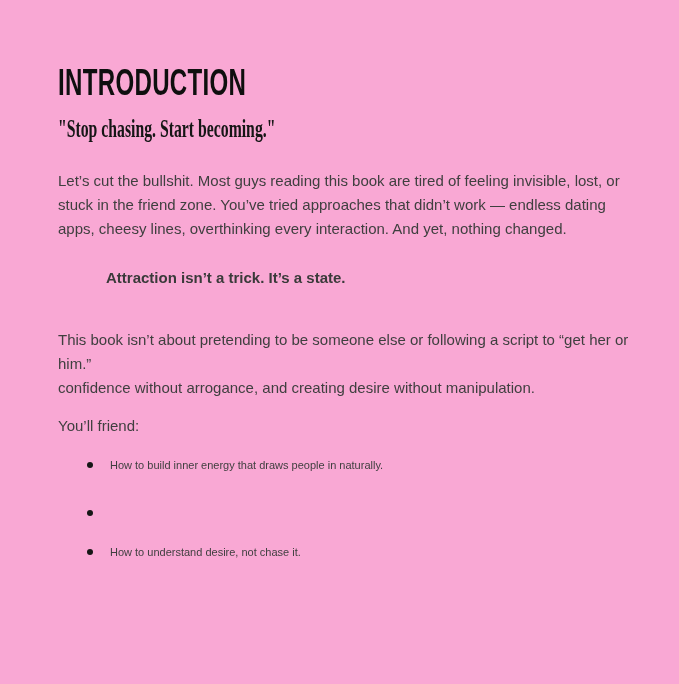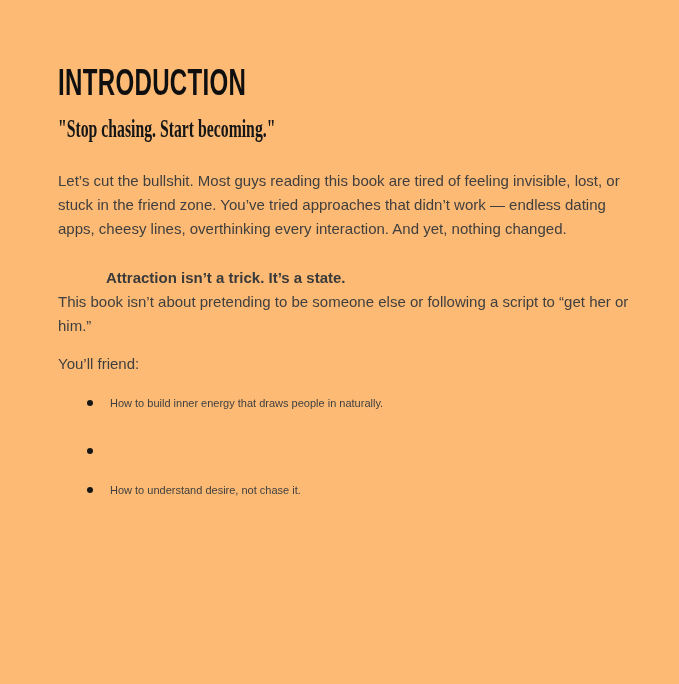--- a/index.html
+++ b/index.html
@@ -12,21 +12,21 @@
     height: 684px;
     overflow: hidden;
     font-family: "Liberation Sans", sans-serif;
     color: #3f3f3f;
   }
   .page {
     box-sizing: border-box;
     width: 679px;
     height: 684px;
     padding: 64px 0 0 58px;
-    background: #fdba74;
+    background: #f9a8d4;
   }
   .chapter-title {
     margin: 0;
     font-family: "Liberation Sans", sans-serif;
     font-size: 37px;
     font-weight: 800;
     line-height: 37px;
     letter-spacing: 0.5px;
     color: #0f0f0f;
     transform: scaleX(0.65);
@@ -48,21 +48,21 @@
     margin: 0;
     font-size: 15px;
     line-height: 24px;
   }
   .para .line {
     white-space: pre;
   }
   .p1 { margin-top: 24px; }
   .p2 { margin-top: 24px; line-height: 25px; }
   .p2 .bold-line { font-weight: 700; color: #3a3a3a; margin-left: 48px; }
-  .p3 { }
+  .p3 { margin-top: 38px; }
   .learn-intro { margin-top: 14px; }
   ul.learn-list {
     list-style: none;
     margin: 15px 0 0 0;
     padding: 0;
   }
   ul.learn-list li {
     display: flex;
     align-items: flex-start;
     padding-left: 29px;
@@ -96,20 +96,21 @@
     <div class="line">apps, cheesy lines, overthinking every interaction. And yet, nothing changed.</div>
   </div>
 
   <div class="para p2">
     <div class="line bold-line">Attraction isn’t a trick. It’s a state.</div>
   </div>
 
   <div class="para p3">
     <div class="line">This book isn’t about pretending to be someone else or following a script to “get her or</div>
     <div class="line">him.”</div>
+    <div class="line">confidence without arrogance, and creating desire without manipulation.</div>
   </div>
 
   <div class="para learn-intro">
     <div class="line">You’ll friend:</div>
   </div>
 
   <ul class="learn-list">
     <li>
       <span class="bullet-dot"></span>
       <span class="bullet-text">How to build inner energy that draws people in naturally.</span>

